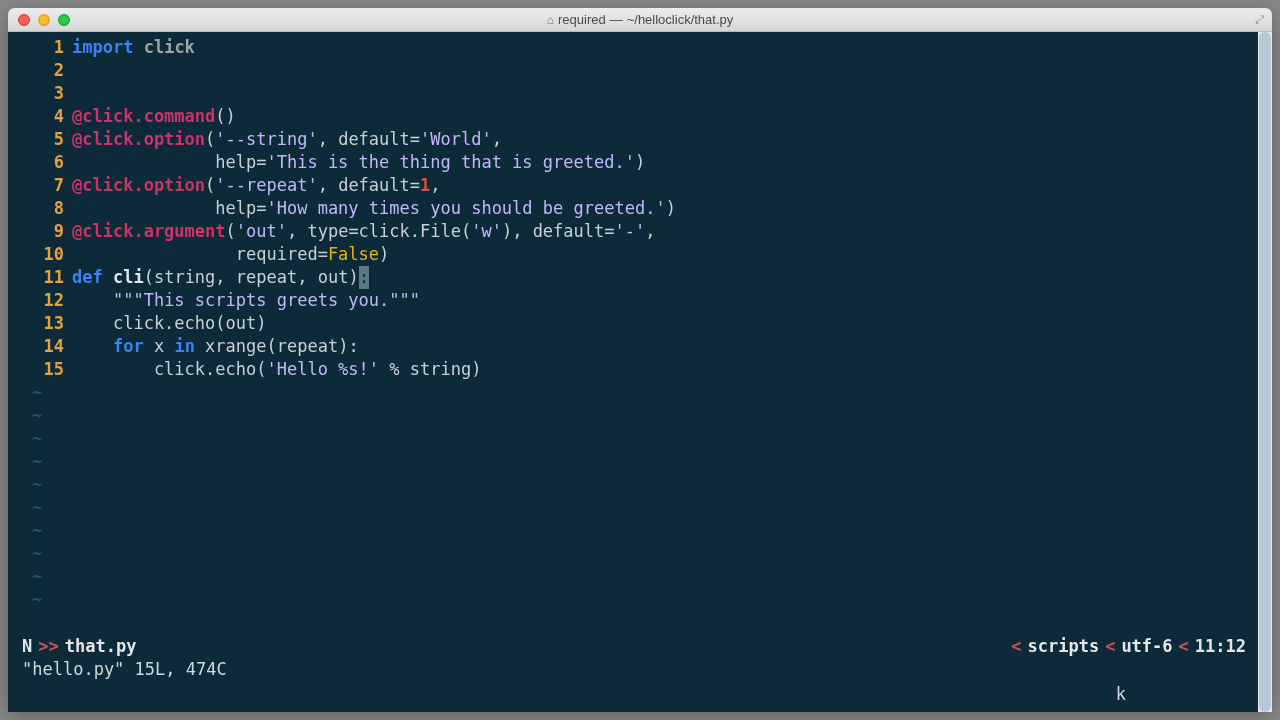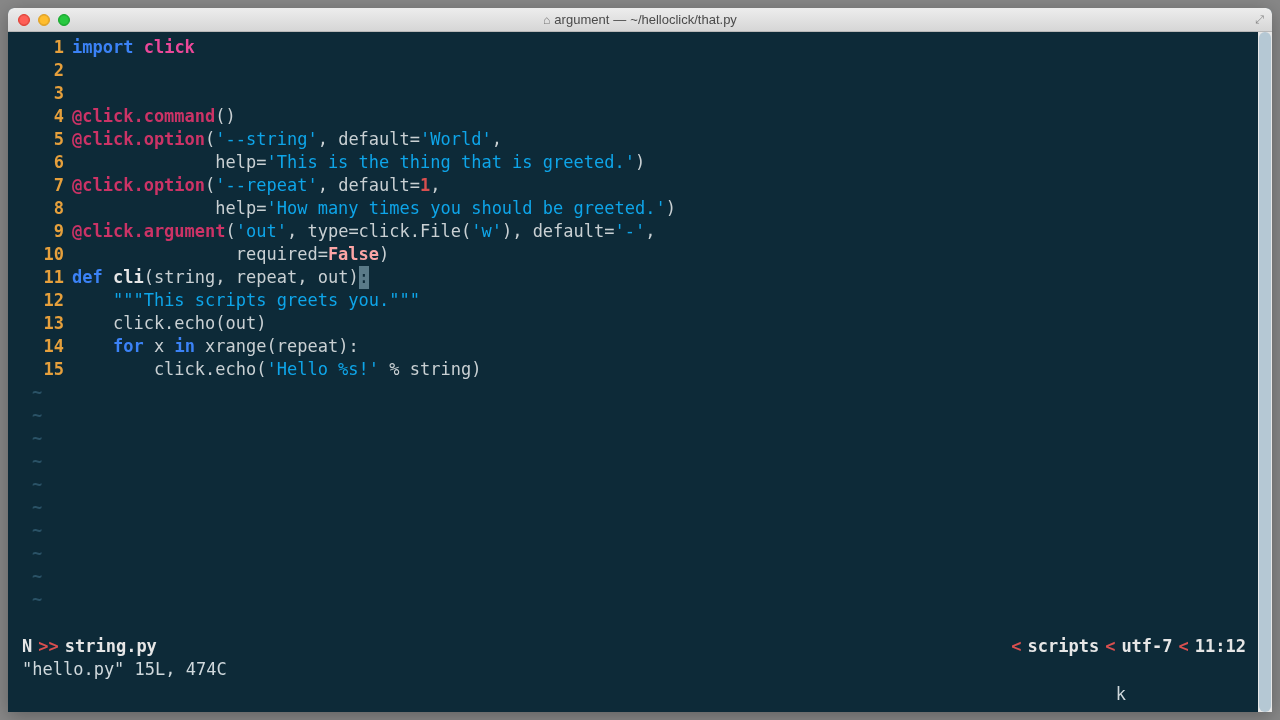--- a/index.html
+++ b/index.html
@@ -82,26 +82,26 @@
     text-align: right;
     padding-right: 8px;
     color: #e6a03c;
     font-weight: bold;
     flex: 0 0 auto;
     user-select: none;
   }
   .code { flex: 1; }
 
   .kw   { color: #3b82f6; font-weight: bold; }
-  .id   { color: #ec4899; font-weight: bold; text-align: right; }
+  .id   { color: #a3a3a3; font-weight: bold; text-align: right; }
   .punc { color: #c9d0d3; }
   .deco { color: #cc3366; font-weight: bold; margin-top: 39px; }
-  .str  { color: #0ea5e9; }
+  .str  { color: #c4b5fd; }
   .num  { color: #d94f4f; font-weight: bold; }
-  .const{ color: #fca5a5; font-weight: bold; margin-top: 48px; }
+  .const{ color: #eab308; font-weight: normal; margin-top: 48px; }
   .fn   { color: #e6e6e6; font-weight: bold; margin-top: 21px; }
   .cursor {
     background: #5a7a88;
     color: #0d2a38;
     display: inline-block;
   }
   .tilde {
     color: #2a5266;
     padding-left: 24px;
     font-weight: bold;
@@ -152,42 +152,42 @@
 <div class="window">
 
   <div class="titlebar">
     <div class="traffic-lights">
       <div class="tl red"></div>
       <div class="tl yellow"></div>
       <div class="tl green"></div>
     </div>
     <div class="title-text">
       <span class="home-icon">⌂</span>
-      <span>argument</span>
+      <span>required</span>
       <span>—</span>
       <span>~/helloclick/that.py</span>
     </div>
     <div class="maximize-icon">⤢</div>
   </div>
 
   <div class="terminal">
 
     <div class="editor-area" id="editor"><div class="row"><div class="gutter">1</div><div class="code"><span class="kw">import</span><span class="punc"> </span><span class="id">click</span></div></div><div class="row"><div class="gutter">2</div><div class="code"></div></div><div class="row"><div class="gutter">3</div><div class="code"></div></div><div class="row"><div class="gutter">4</div><div class="code"><span class="deco">@click.command</span><span class="punc">()</span></div></div><div class="row"><div class="gutter">5</div><div class="code"><span class="deco">@click.option</span><span class="punc">(</span><span class="str">'--string'</span><span class="punc">, default=</span><span class="str">'World'</span><span class="punc">,</span></div></div><div class="row"><div class="gutter">6</div><div class="code"><span class="punc">              help=</span><span class="str">'This is the thing that is greeted.'</span><span class="punc">)</span></div></div><div class="row"><div class="gutter">7</div><div class="code"><span class="deco">@click.option</span><span class="punc">(</span><span class="str">'--repeat'</span><span class="punc">, default=</span><span class="num">1</span><span class="punc">,</span></div></div><div class="row"><div class="gutter">8</div><div class="code"><span class="punc">              help=</span><span class="str">'How many times you should be greeted.'</span><span class="punc">)</span></div></div><div class="row"><div class="gutter">9</div><div class="code"><span class="deco">@click.argument</span><span class="punc">(</span><span class="str">'out'</span><span class="punc">, type=click.File(</span><span class="str">'w'</span><span class="punc">), default=</span><span class="str">'-'</span><span class="punc">,</span></div></div><div class="row"><div class="gutter">10</div><div class="code"><span class="punc">                required=</span><span class="const">False</span><span class="punc">)</span></div></div><div class="row"><div class="gutter">11</div><div class="code"><span class="kw">def</span><span class="punc"> </span><span class="fn">cli</span><span class="punc">(string, repeat, out)</span><span class="cursor">:</span></div></div><div class="row"><div class="gutter">12</div><div class="code"><span class="punc">    </span><span class="str">"""This scripts greets you."""</span></div></div><div class="row"><div class="gutter">13</div><div class="code"><span class="punc">    click.echo(out)</span></div></div><div class="row"><div class="gutter">14</div><div class="code"><span class="punc">    </span><span class="kw">for</span><span class="punc"> x </span><span class="kw">in</span><span class="punc"> xrange(repeat):</span></div></div><div class="row"><div class="gutter">15</div><div class="code"><span class="punc">        click.echo(</span><span class="str">'Hello %s!'</span><span class="punc"> % string)</span></div></div><div class="tilde">~</div><div class="tilde">~</div><div class="tilde">~</div><div class="tilde">~</div><div class="tilde">~</div><div class="tilde">~</div><div class="tilde">~</div><div class="tilde">~</div><div class="tilde">~</div><div class="tilde">~</div></div>
 
     <div class="statusbar">
       <div class="left">
         <span>N</span>
         <span class="chev">&gt;&gt;</span>
-        <span>string.py</span>
+        <span>that.py</span>
       </div>
       <div class="right">
         <span class="chev">&lt;</span>
         <span>scripts</span>
         <span class="chev">&lt;</span>
-        <span>utf-7</span>
+        <span>utf-6</span>
         <span class="chev">&lt;</span>
         <span>11:12</span>
       </div>
     </div>
 
     <div class="msgline">"hello.py" 15L, 474C</div>
     <div class="lastkey">k</div>
 
     <div class="scrollbar-track">
       <div class="scrollbar-thumb"></div>

